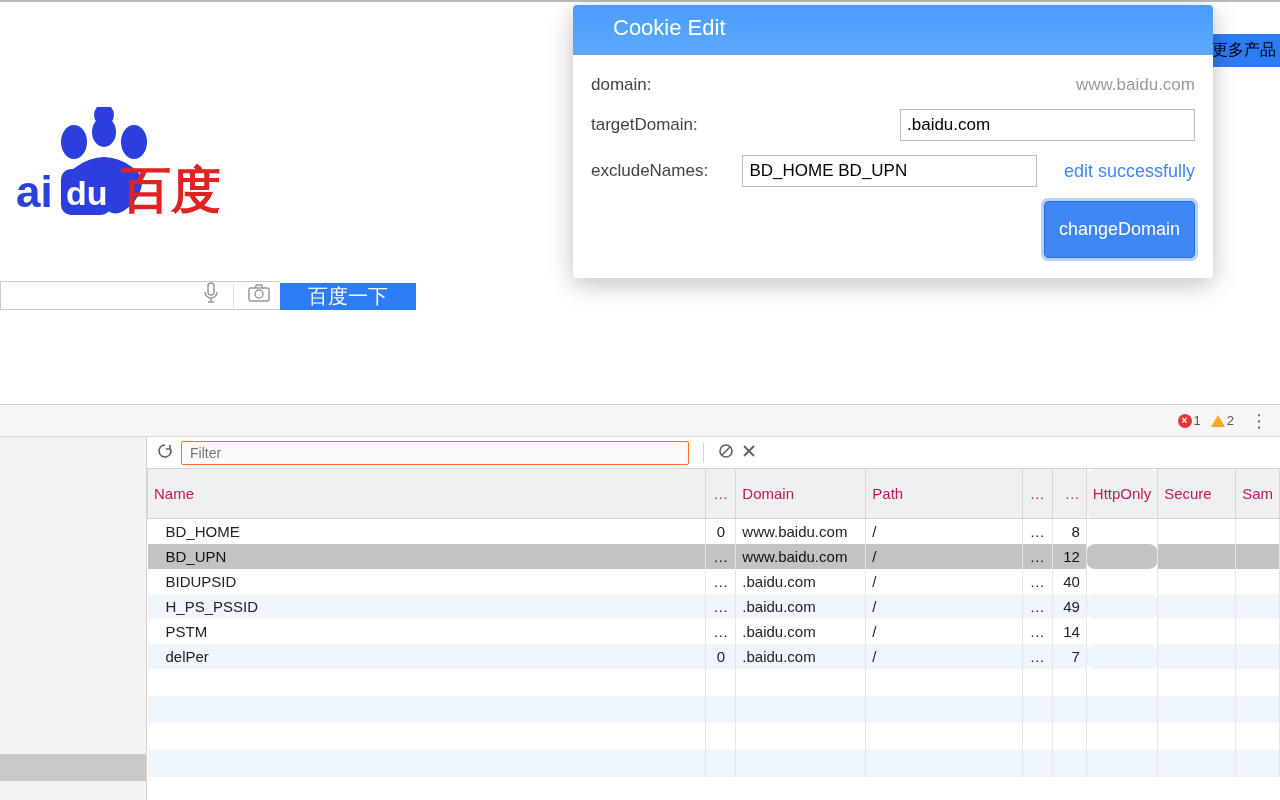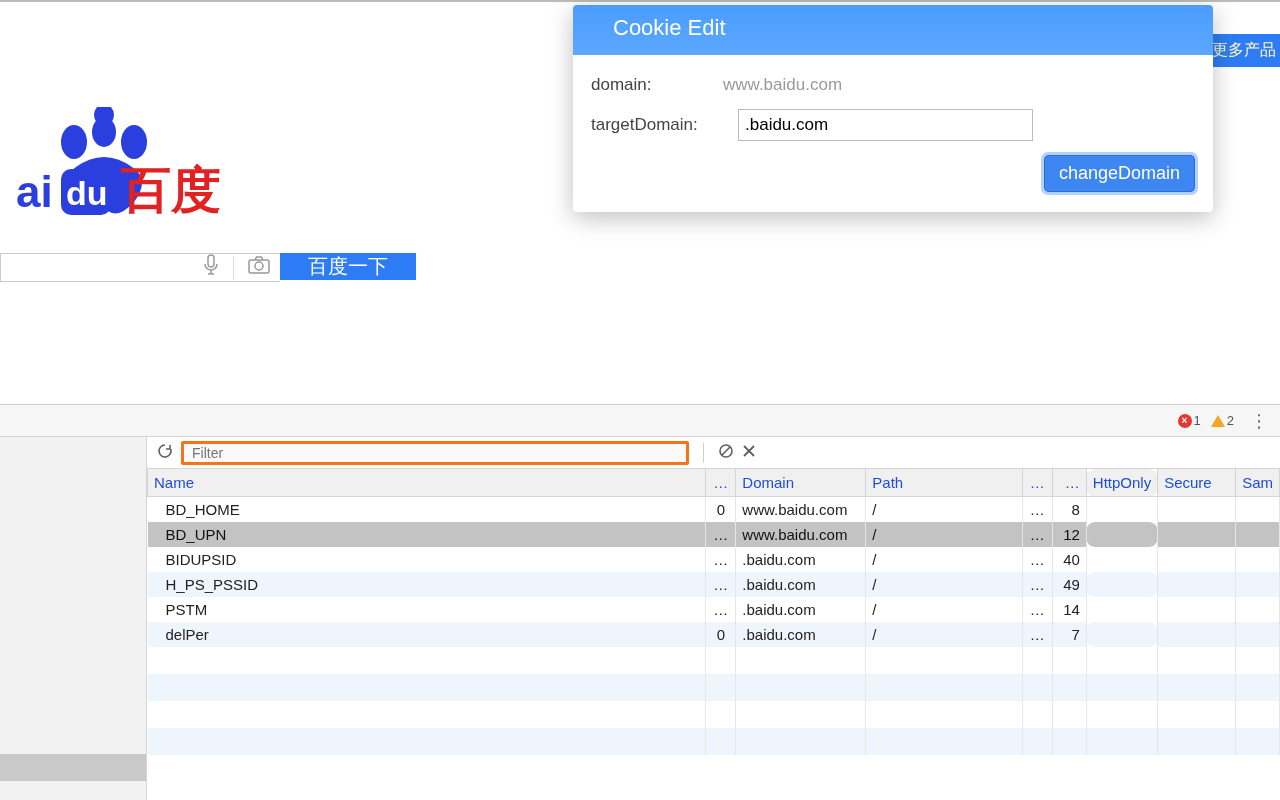--- a/index.html
+++ b/index.html
@@ -16,42 +16,42 @@
     .page-top {
       position: relative;
       height: 400px;
       border-top: 2px solid #bbb;
     }
     .more-products-btn {
       position: absolute;
       top: 32px;
       right: 0;
       background: #2e7cf5;
-      color: #fef9c3;
+      color: #000000;
       font-size: 16px;
       padding: 6px 4px 6px 8px;
       cursor: pointer;
     }
 
     
     .baidu-logo {
       position: absolute;
       top: 105px;
       left: 16px;
       width: 230px;
       height: 110px;
     }
 
     
     .search-bar {
       position: absolute;
-      top: 251px;
+      top: 258px;
       left: 0;
       display: flex;
-      align-items: flex-start;
+      align-items: flex-end;
       height: 50px;
     }
     .search-input {
       width: 280px;
       border: 1px solid #ccc;
       border-right: none;
       padding: 0 10px;
       font-size: 16px;
       display: flex;
       align-items: center;
@@ -96,20 +96,21 @@
       padding: 10px 40px 14px;
     }
     .popup-body {
       padding: 20px 18px 16px;
       font-size: 17px;
     }
     .popup-row {
       display: flex;
       align-items: center;
       margin-bottom: 14px;
+      justify-content: space-between;
     }
     .popup-label {
       color: #444;
       margin-right: 12px;
     }
     .popup-label.w1 { width: 120px; }
     .popup-label.w2 { width: 135px; }
     .popup-static {
       color: #9a9a9a;
     }
@@ -128,21 +129,21 @@
       text-align: right;
       padding: 0 0 4px;
     }
     .change-domain-btn {
       background: #3e86f1;
       color: #fff;
       border: 1px solid #2a6ed2;
       outline: 3px solid #b4d1fb;
       border-radius: 4px;
       font-size: 18px;
-      padding: 7px 14px;
+      padding: 17px 14px;
       cursor: pointer;
     }
 
     
     .devtools {
       position: absolute;
       top: 404px;
       left: 0;
       width: 1280px;
       height: 396px;
@@ -212,21 +213,21 @@
       gap: 8px;
       background: #fff;
     }
     .refresh-icon, .ban-icon, .close-icon {
       color: #5f5f5f;
       font-size: 16px;
       cursor: pointer;
     }
     .filter-input {
       flex: 0 0 508px;
-      border: 3px solid #f97316;
+      border: 1px solid #f97316;
       background: #fafafa;
       height: 24px;
       padding: 0 8px;
       font-size: 14px;
       color: #333;
       border-radius: 2px;
     }
     .toolbar-divider {
       width: 1px;
       height: 20px;
@@ -241,23 +242,23 @@
     table {
       width: 100%;
       border-collapse: collapse;
       font-size: 15px;
     }
     thead th {
       background: #f0f0f0;
       border: 1px solid #d5d5d5;
       border-top: none;
       text-align: left;
-      padding: 5px 6px;
+      padding: 16px 6px;
       font-weight: 400;
-      color: #1d4ed8;
+      color: #be185d;
       white-space: nowrap;
     }
     tbody td {
       border-right: 1px solid #e6e6e6;
       padding: 4px 6px;
       white-space: nowrap;
       color: #222;
     }
     tbody tr:nth-child(even) { background: #eef5fd; }
     tbody tr.selected { background: #c3c3c3 !important; }
@@ -323,20 +324,25 @@
   <div class="cookie-edit-popup">
     <div class="popup-header">Cookie Edit</div>
     <div class="popup-body">
       <div class="popup-row">
         <span class="popup-label w1">domain:</span>
         <span class="popup-static">www.baidu.com</span>
       </div>
       <div class="popup-row">
         <span class="popup-label w2">targetDomain:</span>
         <input class="popup-input" value=".baidu.com" style="">
+      </div>
+      <div class="popup-row">
+        <span class="popup-label w2">excludeNames:</span>
+        <input class="popup-input" value="BD_HOME BD_UPN" style="">
+        <span class="popup-status">edit successfully</span>
       </div>
       <div class="popup-actions">
         <button class="change-domain-btn">changeDomain</button>
       </div>
     </div>
   </div>
 
 </div>
 
 <div class="devtools">

